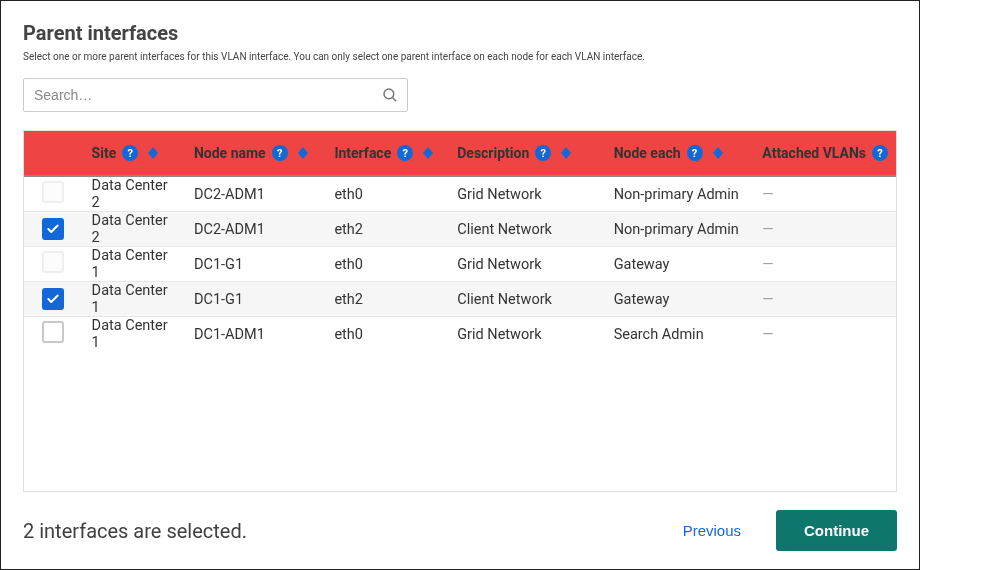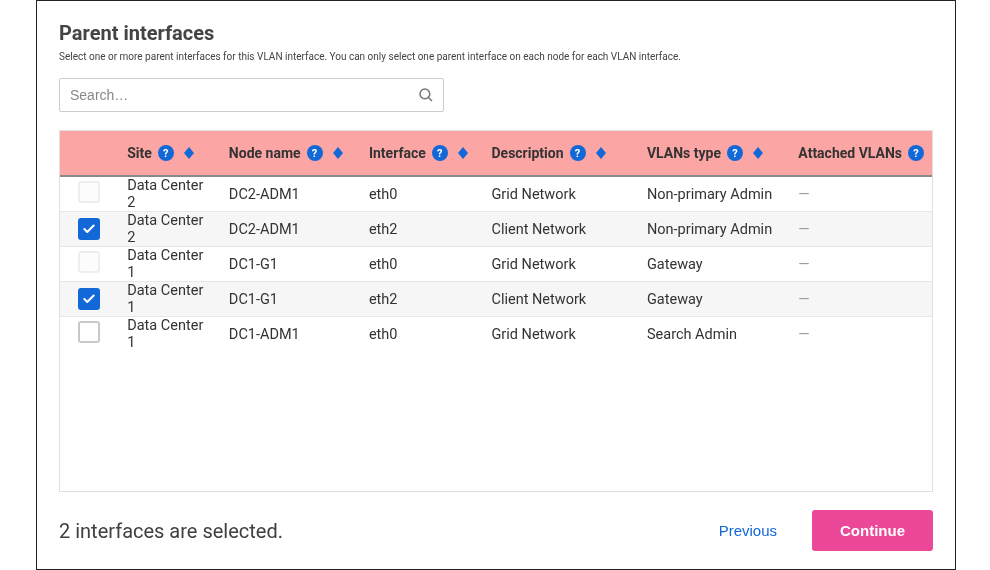--- a/index.html
+++ b/index.html
@@ -11,21 +11,20 @@
     background: #fff;
   }
   .panel {
     width: 920px;
     height: 570px;
     border: 1px solid #222;
     position: relative;
     padding: 20px 22px 18px 22px;
     display: flex;
     flex-direction: column;
-    margin-left: 36px;
   }
   .title {
     font-size: 20px;
     font-weight: 700;
     color: #444;
     margin: 0 0 6px 0;
   }
   .subtitle {
     font-size: 10px;
     color: #444;
@@ -59,21 +58,21 @@
     position: relative;
   }
   table { width: 100%; border-collapse: collapse; }
   thead th {
     text-align: left;
     font-size: 14px;
     font-weight: 700;
     color: #333;
     padding: 14px 8px 14px 8px;
     border-bottom: 2px solid #8a8a8a;
-    background: #fca5a5;
+    background: #ef4444;
     white-space: nowrap;
     position: sticky;
     top: 0;
     z-index: 1;
   }
   th .hwrap { display: inline-flex; align-items: center; gap: 4px; }
   th .help {
     display:inline-flex; align-items:center; justify-content:center;
     width:16px; height:16px; border-radius:50%;
     background:#1368d8; color:#fff; font-size:11px; font-weight:700;
@@ -115,21 +114,21 @@
     padding-top: 18px;
   }
   .sel-count { font-size:20px; color:#404040; }
   .footer-actions { display:flex; align-items:center; gap: 23px; }
   .btn-prev {
     background:none; border:none; color:#1368d8;
     font-size:15px; font-weight:500; cursor:pointer;
     padding: 8px 12px;
   }
   .btn-continue {
-    background:#ec4899; color:#fff; border:none;
+    background:#0f766e; color:#fff; border:none;
     font-size:15px; font-weight:700;
     padding: 12px 28px; border-radius:3px; cursor:pointer;
   }
   
   .table-scroll::-webkit-scrollbar { width: 16px; }
   .table-scroll::-webkit-scrollbar-track { background:#f0f0f0; }
   .table-scroll::-webkit-scrollbar-thumb { background:#bdbdbd; border-radius:2px; }
 </style>
 </head>
 <body>
@@ -205,21 +204,21 @@
                     <polygon points="5,0 10,6 0,6" fill="currentColor"></polygon>
                   </svg>
                 <svg width="10" height="6">
                     <polygon points="0,0 10,0 5,6" fill="currentColor"></polygon>
                   </svg>
               </span>
             </span>
           </th>
           <th class="col-type">
             <span class="hwrap">
-              <span>VLANs type</span>
+              <span>Node each</span>
               <span class="help">?</span>
               <span class="sort">
                 <svg width="10" height="6">
                     <polygon points="5,0 10,6 0,6" fill="currentColor"></polygon>
                   </svg>
                 <svg width="10" height="6">
                     <polygon points="0,0 10,0 5,6" fill="currentColor"></polygon>
                   </svg>
               </span>
             </span>

